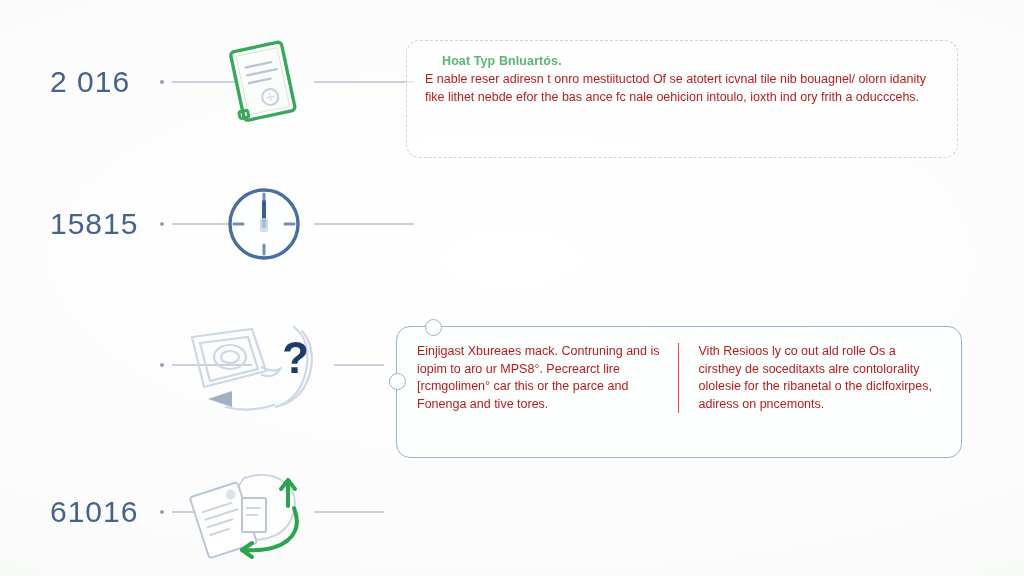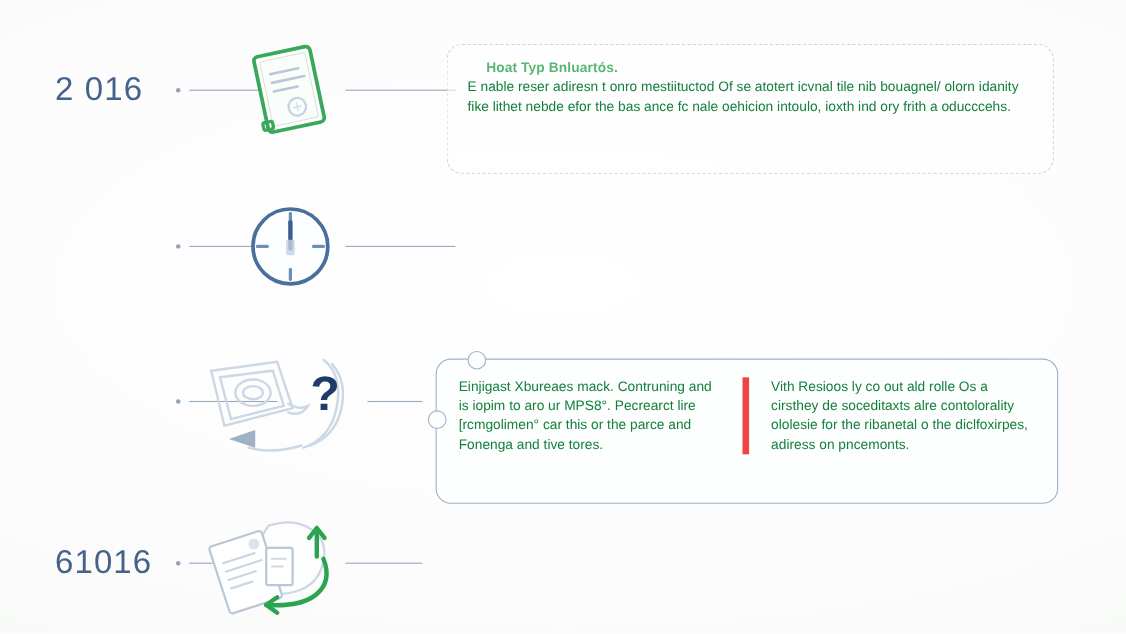--- a/index.html
+++ b/index.html
@@ -71,29 +71,29 @@
   .edge-node{
     position:absolute;width:15px;height:15px;border-radius:50%;
     background:#fdfefe;border:1.4px solid #9fb2cc;
   }
   .edge-node.top{left:28px;top:-8px;}
   .edge-node.left{left:-8px;top:46px;}
 
   
   .cols{display:flex;gap:18px;}
   .col{flex:1;min-width:0;}
-  .col.divided{border-left:6px solid #ef4444;padding-left:20px;}
+  .col.divided{border-left:1px solid #ef4444;padding-left:20px;}
 
   .heading-green{
     color:#59b776;font-size:12.5px;line-height:16px;margin:0 0 2px 17px;
     font-weight:600;letter-spacing:.1px;
     filter:blur(.3px);
   }
   .body-blue{
-    color:#15803d;font-size:12.5px;line-height:17.5px;margin:0;
+    color:#b91c1c;font-size:12.5px;line-height:17.5px;margin:0;
     filter:blur(.35px);
   }
 </style>
 </head>
 <body>
 
 <div class="paper-tint"></div>
 
 <div class="stage">
 
@@ -120,20 +120,21 @@
       <p class="heading-green">Hoat Typ Bnluartós.</p>
       <div class="cols">
         <div class="col">
           <p class="body-blue">E nable reser adiresn t onro mestiituctod Of se atotert icvnal tile nib bouagnel/ olorn idanity fike lithet nebde efor the bas ance fc nale oehicion intoulo, ioxth ind ory frith a oducccehs.</p>
         </div>
       </div>
     </div>
   </div>
 
   <div class="row row-2">
+    <div class="value-label blurry">15815</div>
     <div class="node-dot"></div>
     <div class="connector conn-a"></div>
     <div class="connector conn-b"></div>
 
     <div class="icon-slot">
       <svg viewBox="0 0 110 100">
         <circle cx="55" cy="50" r="34" fill="#fdfeff" stroke="#4a6f9c" stroke-width="3.4"></circle>
         <path d="M55 20 v9 M55 71 v9 M25 50 h9 M76 50 h9" stroke="#6f90b6" stroke-width="3" stroke-linecap="round"></path>
         <path d="M55 28 v24" stroke="#3b5f8d" stroke-width="4" stroke-linecap="round"></path>
         <rect x="51" y="44" width="8" height="14" rx="2" fill="#c3d2e2" opacity=".8"></rect>

